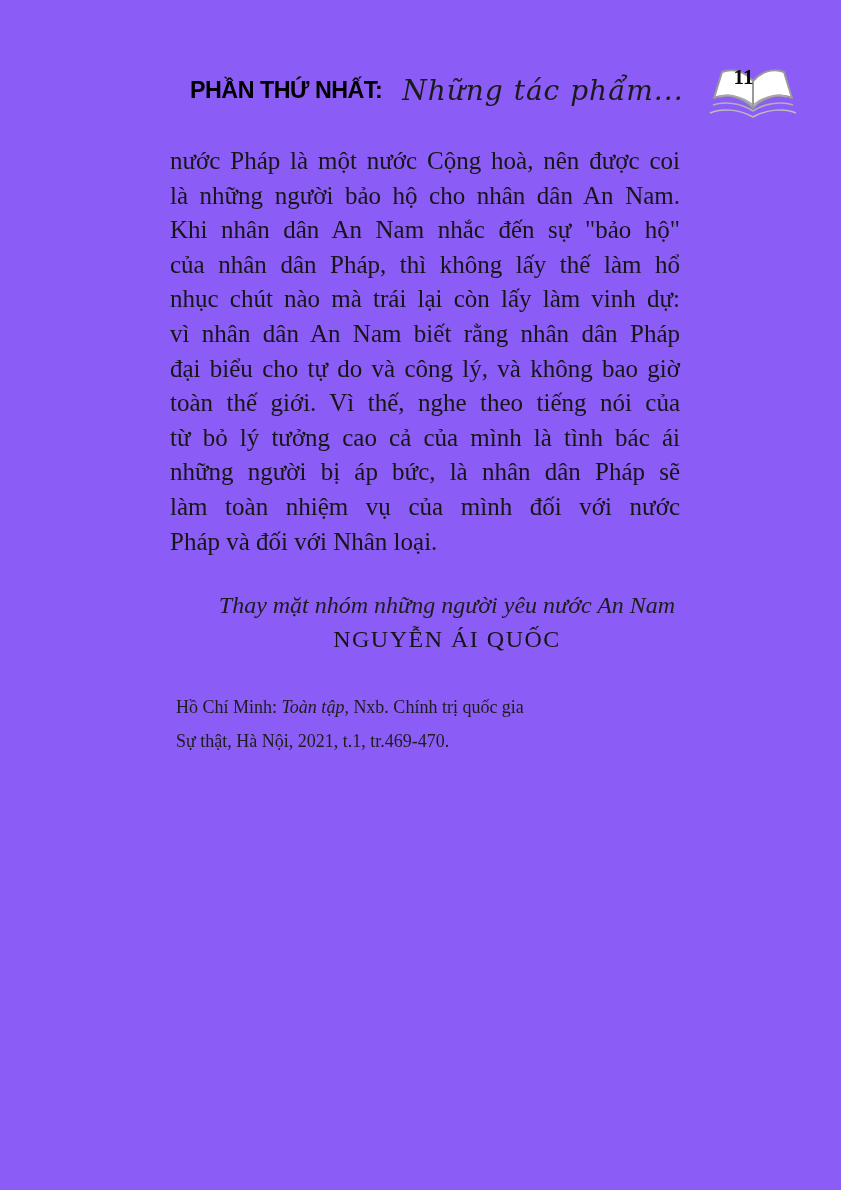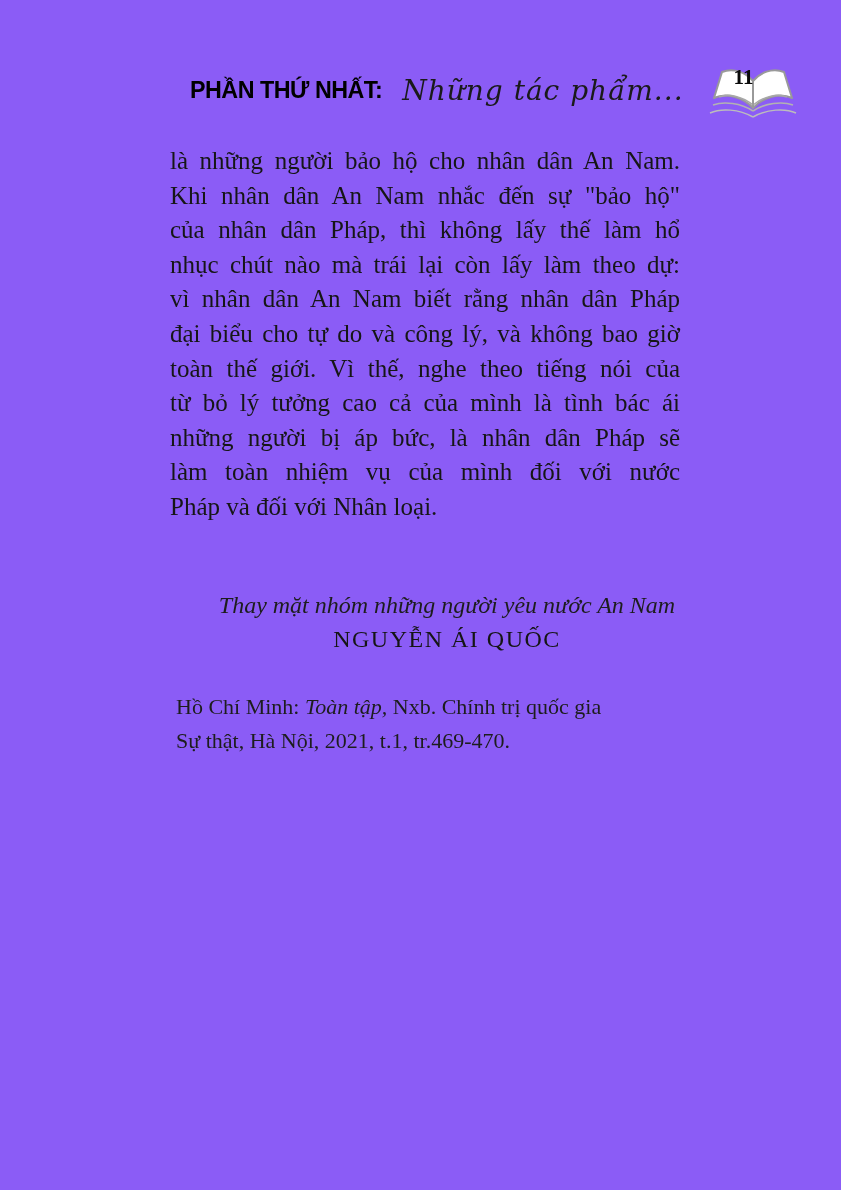--- a/index.html
+++ b/index.html
@@ -106,21 +106,21 @@
     letter-spacing: 1.5px;
     color: #151515;
   }
 
   
   .citation {
     position: absolute;
     left: 176px;
     top: 690px;
     width: 520px;
-    font-size: 22px;
+    font-size: 18px;
     line-height: 34px;
     color: #1d1d1d;
   }
   .citation .italic {
     font-style: italic;
   }
 </style>
 </head>
 <body>
 
@@ -144,24 +144,25 @@
         <path d="M45 56 C31 48 13 47 2 52" stroke="#bcbcbc" stroke-width="1.5"></path>
         <path d="M45 56 C59 48 77 47 88 52" stroke="#bcbcbc" stroke-width="1.5"></path>
 
         <path d="M45 20 L45 47" stroke="#9a9a9a" stroke-width="1.4"></path>
       </svg>
       <span class="page-number">11</span>
     </span>
   </div>
 
   <div class="body-text">
+    <div class="line">nước Pháp là một nước Cộng hoà, nên được coi</div>
     <div class="line">là những người bảo hộ cho nhân dân An Nam.</div>
     <div class="line">Khi nhân dân An Nam nhắc đến sự "bảo hộ"</div>
     <div class="line">của nhân dân Pháp, thì không lấy thế làm hổ</div>
-    <div class="line">nhục chút nào mà trái lại còn lấy làm theo dự:</div>
+    <div class="line">nhục chút nào mà trái lại còn lấy làm vinh dự:</div>
     <div class="line">vì nhân dân An Nam biết rằng nhân dân Pháp</div>
     <div class="line">đại biểu cho tự do và công lý, và không bao giờ</div>
     <div class="line">toàn thế giới. Vì thế, nghe theo tiếng nói của</div>
     <div class="line">từ bỏ lý tưởng cao cả của mình là tình bác ái</div>
     <div class="line">những người bị áp bức, là nhân dân Pháp sẽ</div>
     <div class="line">làm toàn nhiệm vụ của mình đối với nước</div>
     <div class="line last">Pháp và đối với Nhân loại.</div>
   </div>
 
   <div class="signature">

